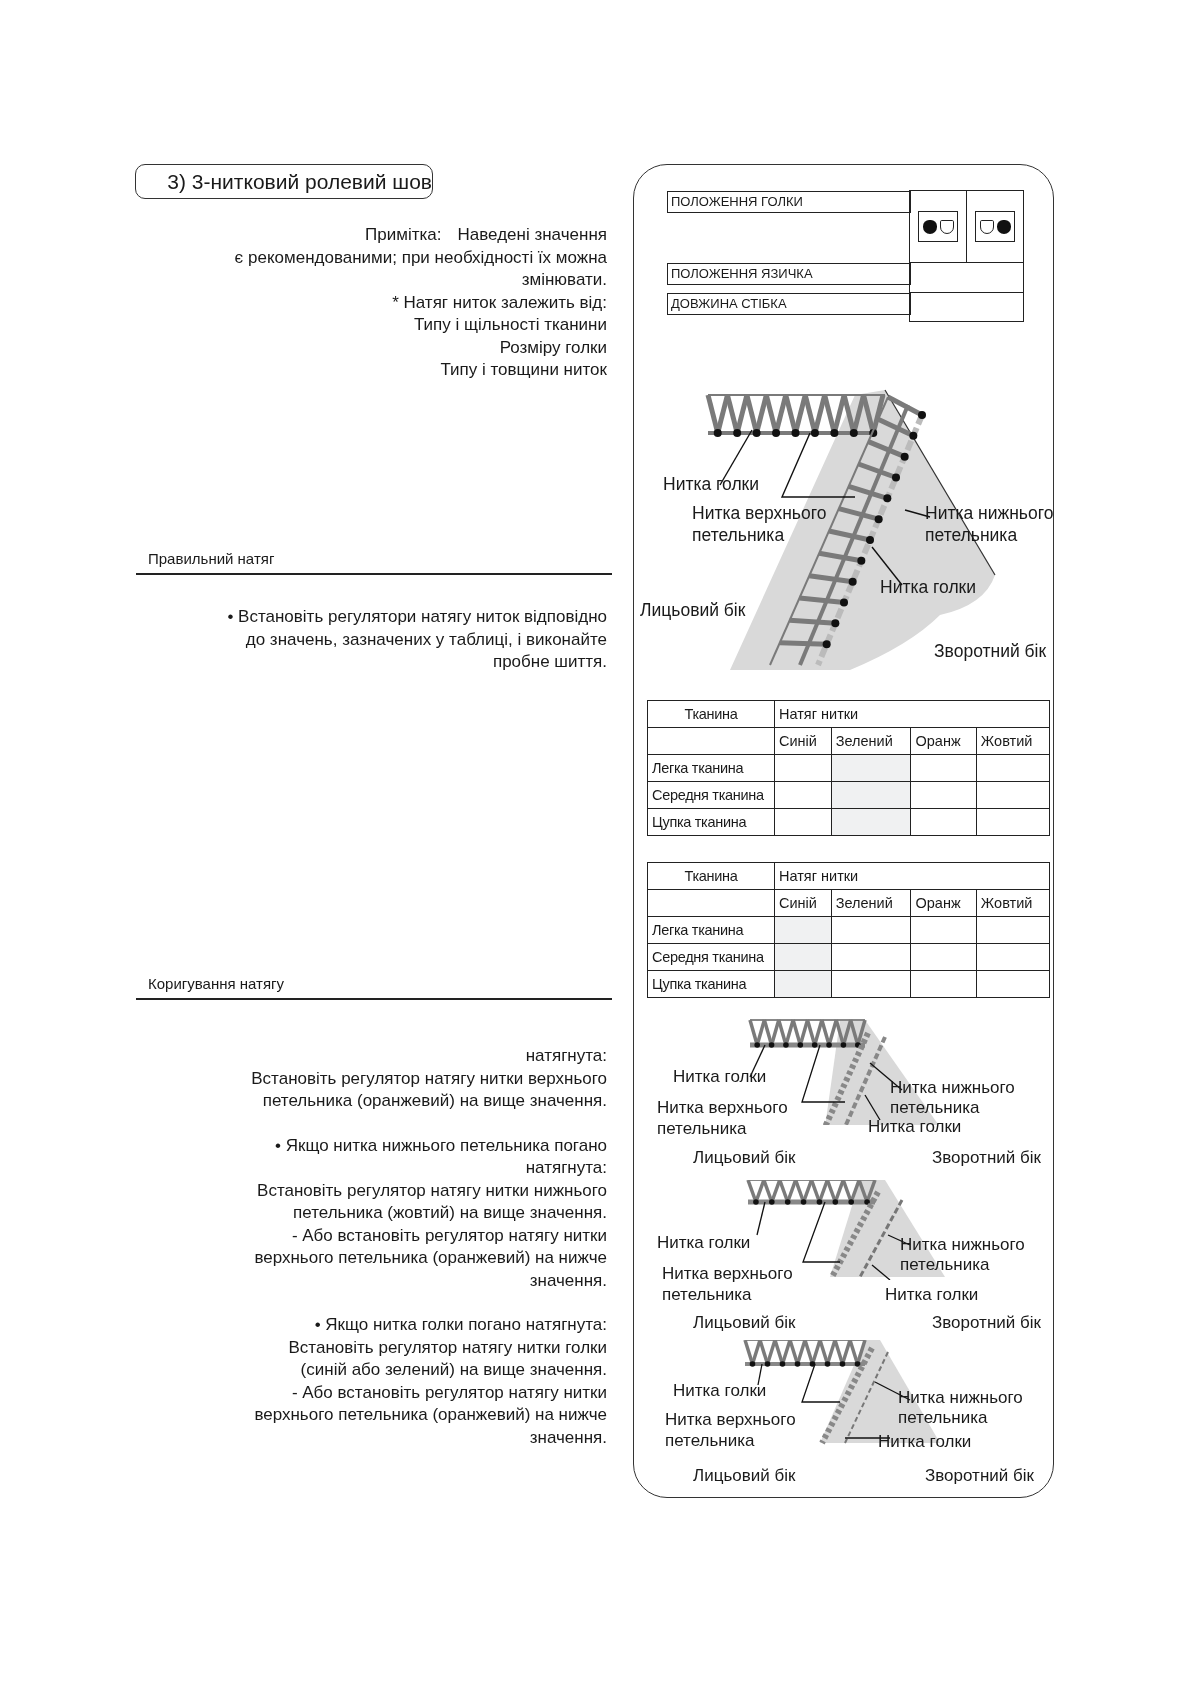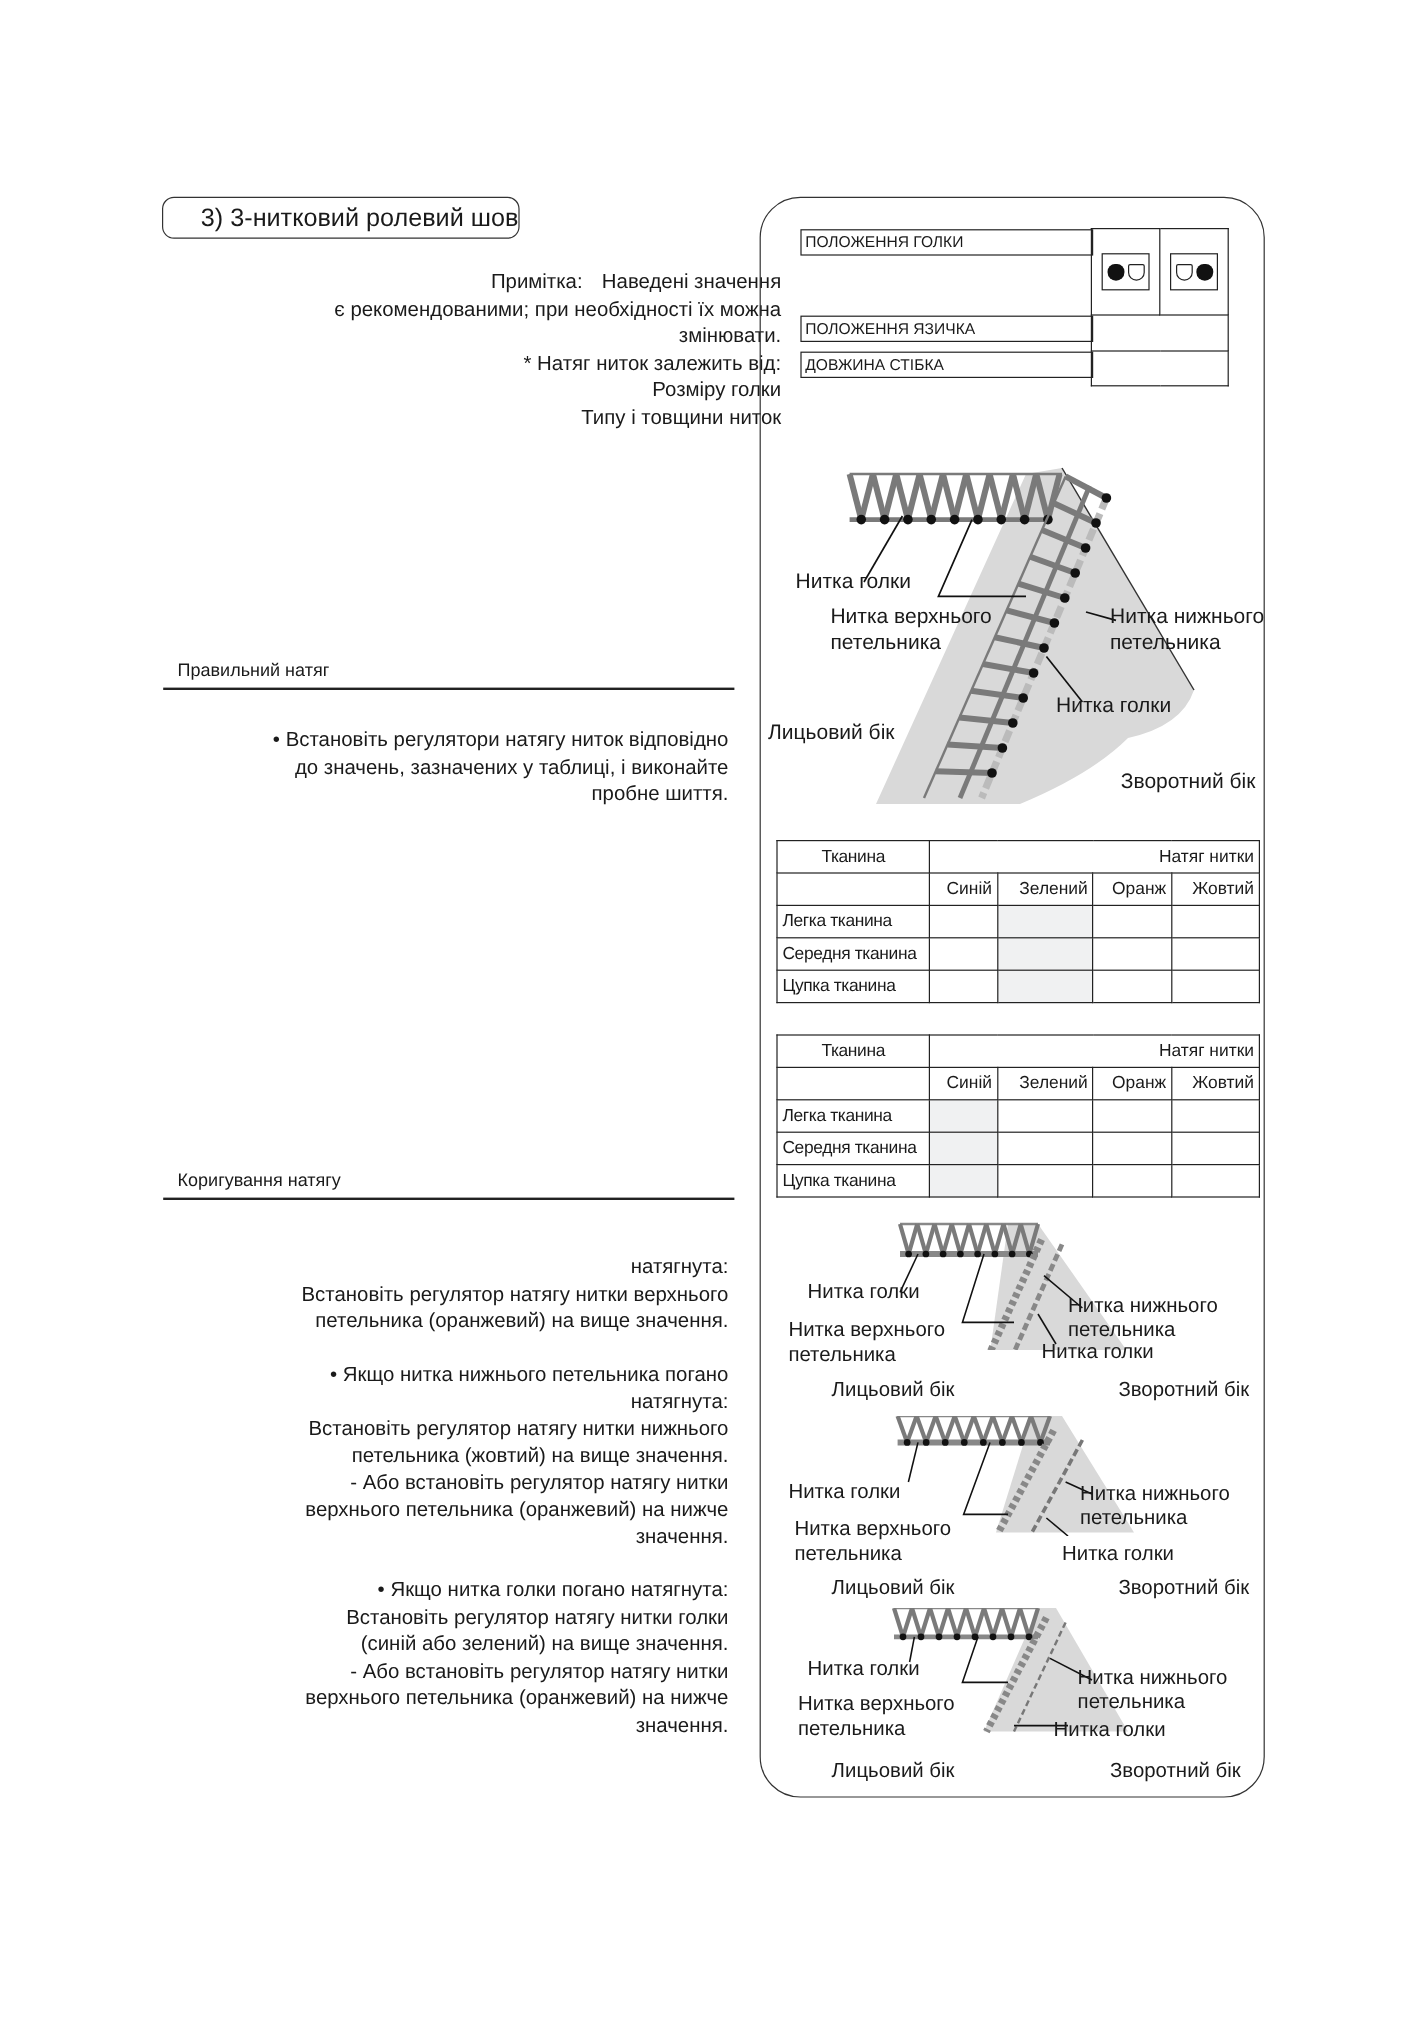--- a/index.html
+++ b/index.html
@@ -4,21 +4,21 @@
 <style>
   html, body { margin: 0; padding: 0; background: #ffffff; }
   body { width: 1190px; height: 1684px; position: relative; overflow: hidden;
          font-family: "Liberation Sans", sans-serif; color: #1a1a1a; }
   .abs { position: absolute; text-align: right; }
 
   .title-box { left: 135px; top: 164px; width: 298px; height: 35px;
     border: 1.5px solid #333; border-radius: 10px; box-sizing: border-box;
     font-size: 21px; line-height: 33px; padding-left: 16px; }
 
-  .note { left: 167px; top: 224px; font-size: 17px; line-height: 22.5px; width: 440px; margin-left: 44px; }
+  .note { left: 167px; top: 224px; font-size: 17px; line-height: 22.5px; width: 440px; }
   .note p { margin: 0; }
   .note .indent1 { padding-left: 73px; }
   .note .indent2 { padding-left: 105px; }
   .note .gap { margin-right: 16px; }
 
   .section-title { left: 148px; font-size: 15px; }
   .section-rule { left: 136px; width: 476px; height: 0; border-top: 2px solid #222; }
 
   .body-text { left: 167px; font-size: 17px; line-height: 22.5px; width: 440px; }
   .body-text p { margin: 0; }
@@ -33,40 +33,41 @@
   .pos-table td { border: 1.5px solid #222; font-size: 13px; padding: 0 3px; color: #1a1a1a; }
   .pos-table .lbl { width: 236px; }
   .needle-box { display: inline-flex; align-items: center; justify-content: center; gap: 3px;
     border: 1.3px solid #222; width: 40px; height: 31px; box-sizing: border-box; }
   .dot { width: 14px; height: 14px; box-sizing: border-box; border-radius: 0 0 7px 7px; }
   .dot.filled { background: #111; border-radius: 7px 7px 8px 8px; }
   .dot.empty { border: 1.3px solid #222; border-radius: 2px 2px 8px 8px; }
 
   .tension-table { left: 647px; width: 403px; }
   .tension-table td { border: 1.5px solid #222; font-size: 14.5px; height: 26px; padding: 0 4px;
-    text-align: right; color: #1a1a1a; }
+    text-align: left; color: #1a1a1a; }
   .tension-table td.rowlbl { text-align: left; width: 118px; white-space: nowrap; letter-spacing: -0.3px; }
   .tension-table td.shade { background: #f0f1f2; }
 
   .diagram { position: absolute; }
   .lbl { position: absolute; font-size: 17.5px; white-space: nowrap; color: #1a1a1a; line-height: 20px; }
   .lbl-sm { font-size: 17px; }
 </style>
 </head>
 <body>
 
 <div class="abs title-box">
   <span>3) 3-нитковий ролевий шов</span>
 </div>
 
 <div class="abs note">
   <p><span class="gap">Примітка:</span><span>Наведені значення</span></p>
   <p>є рекомендованими; при необхідності їх можна</p>
   <p>змінювати.</p>
   <p class="indent1">* Натяг ниток залежить від:</p>
+  <p class="indent2">Типу і щільності тканини</p>
   <p class="indent2">Розміру голки</p>
   <p class="indent2">Типу і товщини ниток</p>
 </div>
 
 <div class="abs section-title" style="top:550px;">Правильний натяг</div>
 <div class="abs section-rule" style="top:573px;"></div>
 
 <div class="abs body-text" style="top:606px;">
   <p>•  Встановіть регулятори натягу ниток відповідно</p>
   <p>до значень, зазначених у таблиці, і виконайте</p>

